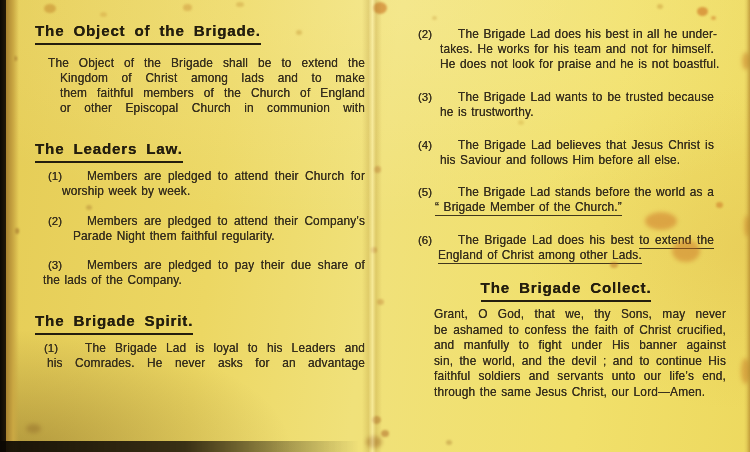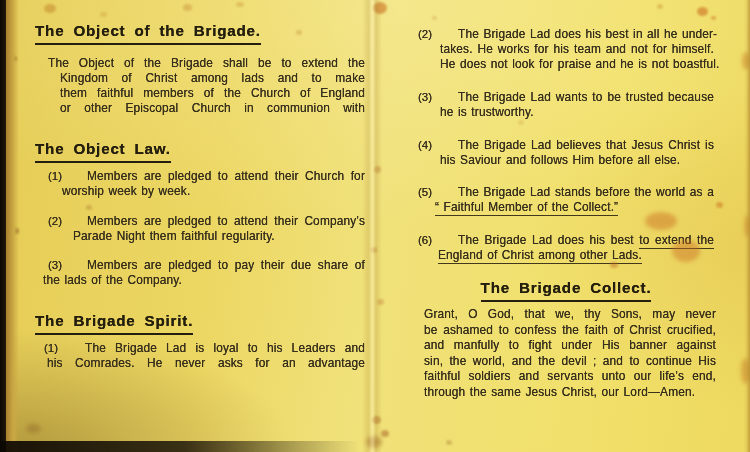--- a/index.html
+++ b/index.html
@@ -62,42 +62,42 @@
   .it-r{margin-left:22px;} .it-r .ind{text-indent:18px;}
   .pull5{margin-left:-5px;} .pull2{margin-left:-2px;}
   .ul{border-bottom:1.5px solid rgba(45,38,20,0.9);padding-bottom:0.5px;}
   
   .mt-obj{margin-top:21px;}
   .mt-law{margin-top:23px;}
   .mt-spirit{margin-top:23px;}
   .mt6{margin-top:6px;} .mt15{margin-top:15px;} .mt14{margin-top:14px;}
   .mt27{margin-top:27px;} .mt18{margin-top:18px;} .mt17{margin-top:17px;}
   .mt-collect-h{margin-top:15px;}
-  .collect{margin-top:5px;margin-left:6px;width:292px;}
+  .collect{margin-top:5px;margin-left:16px;width:292px;}
   .collect .ln{height:15.6px;line-height:15.6px;}
 </style>
 </head>
 <body>
 
 <div class="scan">
 
   <div class="page page-left">
 
     <div class="hwrap mt-obj">
       <h2 class="heading">The Object of the Brigade.</h2>
     </div>
     <div class="para">
       <div class="ln first">The Object of the Brigade shall be to extend the</div>
       <div class="ln">Kingdom of Christ among lads and to make</div>
       <div class="ln">them faithful members of the Church of England</div>
       <div class="ln">or other Episcopal Church in communion with</div>
     </div>
 
     <div class="hwrap mt-law">
-      <h2 class="heading">The Object Law.</h2>
+      <h2 class="heading">The Leaders Law.</h2>
     </div>
     <div class="item item-l mt6">
       <span class="num">(1)</span>
       <div class="itext it-a">
         <div class="ln ind">Members are pledged to attend their Church for</div>
         <div class="ln last">worship week by week.</div>
       </div>
     </div>
     <div class="item item-l mt15">
       <span class="num">(2)</span>
@@ -147,21 +147,21 @@
       <span class="num">(4)</span>
       <div class="itext it-r">
         <div class="ln ind">The Brigade Lad believes that Jesus Christ is</div>
         <div class="ln last">his Saviour and follows Him before all else.</div>
       </div>
     </div>
     <div class="item mt17">
       <span class="num">(5)</span>
       <div class="itext it-r">
         <div class="ln ind">The Brigade Lad stands before the world as a</div>
-        <div class="ln last pull5"><span class="ul">“ Faithful Member of the Collect.”</span></div>
+        <div class="ln last pull5"><span class="ul">“ Brigade Member of the Church.”</span></div>
       </div>
     </div>
     <div class="item mt18">
       <span class="num">(6)</span>
       <div class="itext it-r">
         <div class="ln ind"><span>The Brigade Lad does his best </span><span class="ul">to extend the</span></div>
         <div class="ln last pull2"><span class="ul">England of Christ among other Lads.</span></div>
       </div>
     </div>
 

